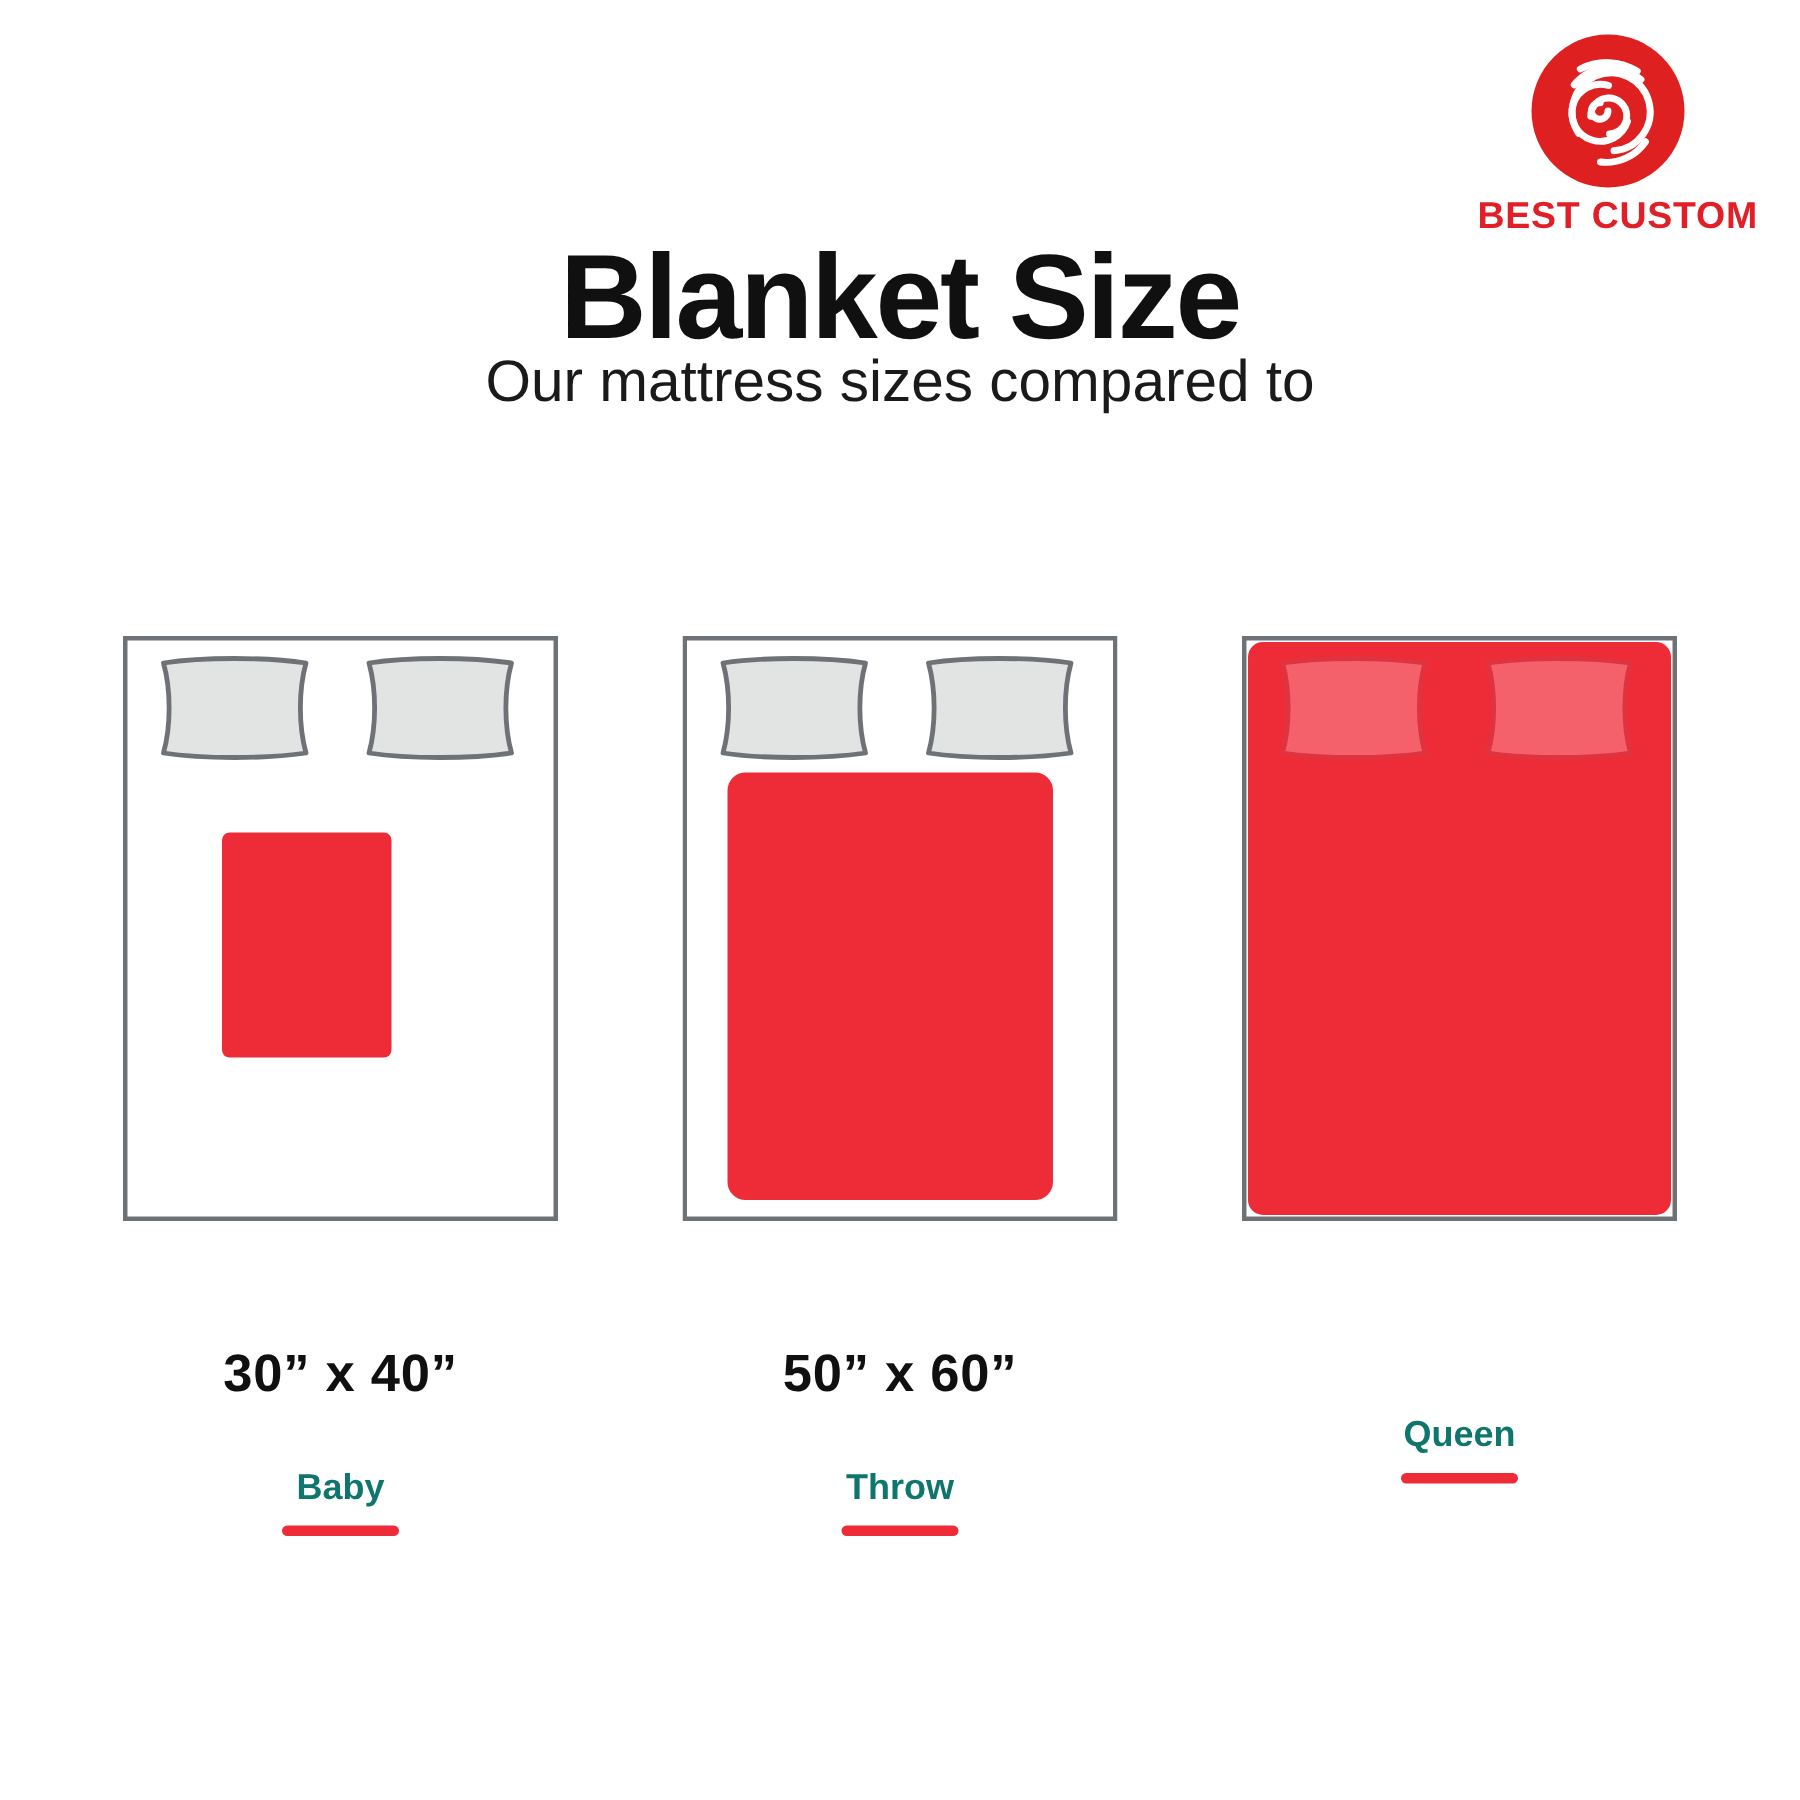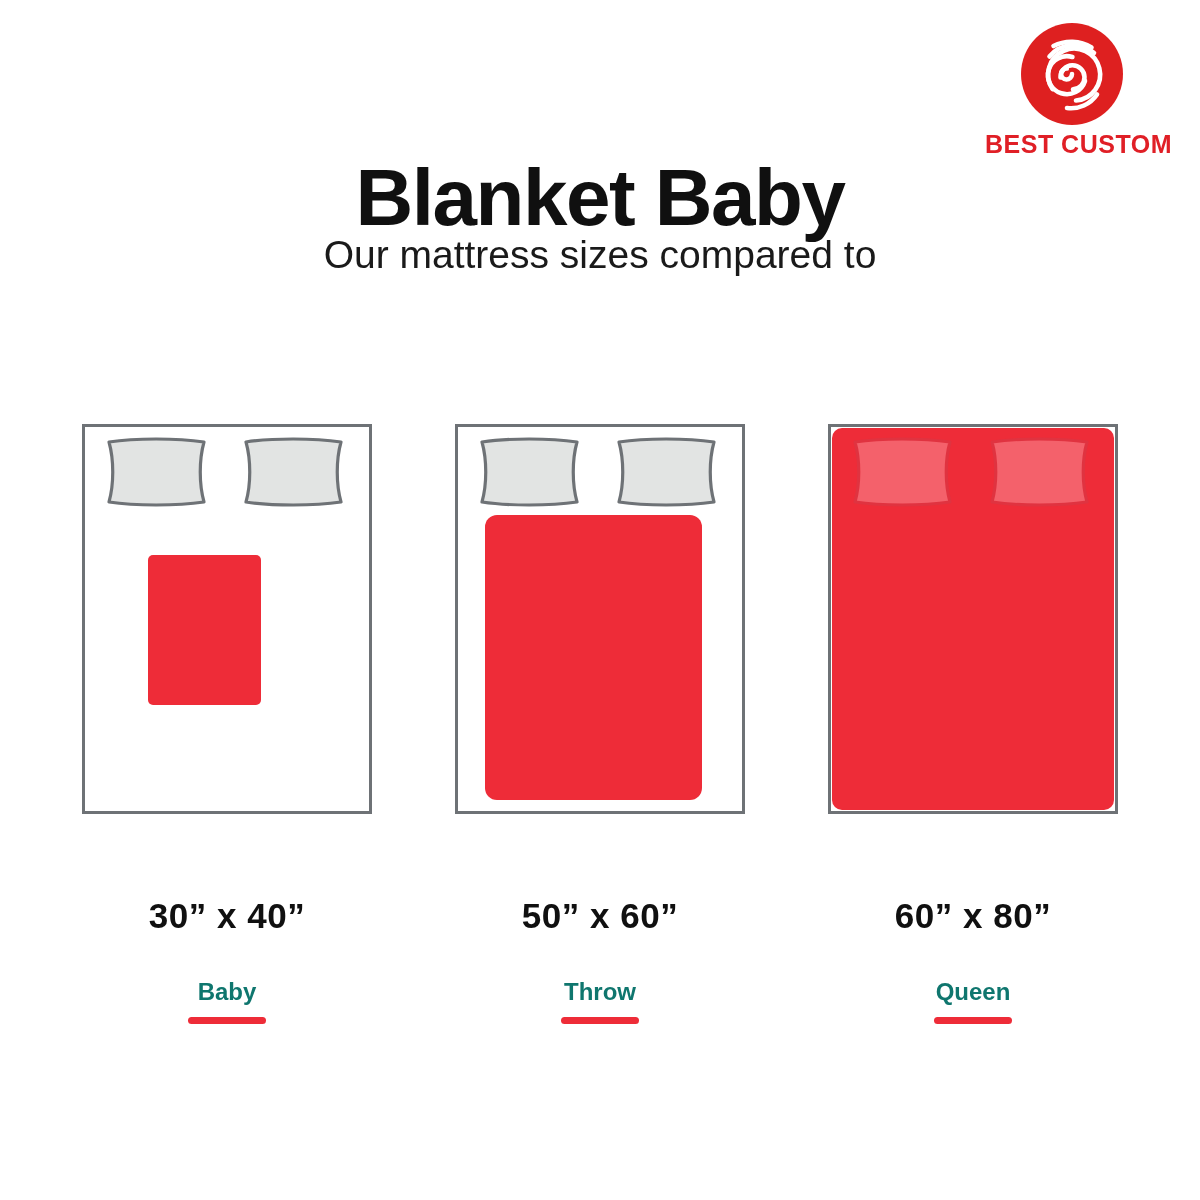--- a/index.html
+++ b/index.html
@@ -137,21 +137,21 @@
       <path d="M65 59 a19 19 0 1 1 -12.6 -24"></path>
       <path d="M32.5 67 a26 26 0 1 1 23.5 11.5"></path>
       <path d="M29.5 34.5 a31 31 0 0 1 44.5 -3.5"></path>
       <path d="M77 72.5 a31.5 31.5 0 0 1 -30 13.5"></path>
       <path d="M33.5 24 a38.5 38.5 0 0 1 38 1.5"></path>
     </g>
   </svg>
   <div id="logo-wordmark">BEST CUSTOM</div>
 </div>
 
-<h1 id="page-title">Blanket Baby</h1>
+<h1 id="page-title">Blanket Size</h1>
 
 <div id="page-subtitle">
   <span class="sub-line">Our mattress sizes compared to</span>
 </div>
 
 <div id="beds-row">
 
   <div class="bed-cell cell-0">
     <svg class="bed-svg" viewBox="0 0 290 390">
       <rect x="1.5" y="1.5" width="287" height="387" fill="#FFFFFF" stroke="#6E7276" stroke-width="3"></rect>
@@ -189,18 +189,17 @@
     <div class="caption-rule"></div>
   </div>
 
   <div class="caption-cell cell-1">
     <div class="caption-dims">50” x 60”</div>
     <div class="caption-name">Throw</div>
     <div class="caption-rule"></div>
   </div>
 
   <div class="caption-cell cell-2">
-    <div class="caption-dims">60” x 80”</div>
     <div class="caption-name">Queen</div>
     <div class="caption-rule"></div>
   </div>
 
 </div>
 
 </body></html>

